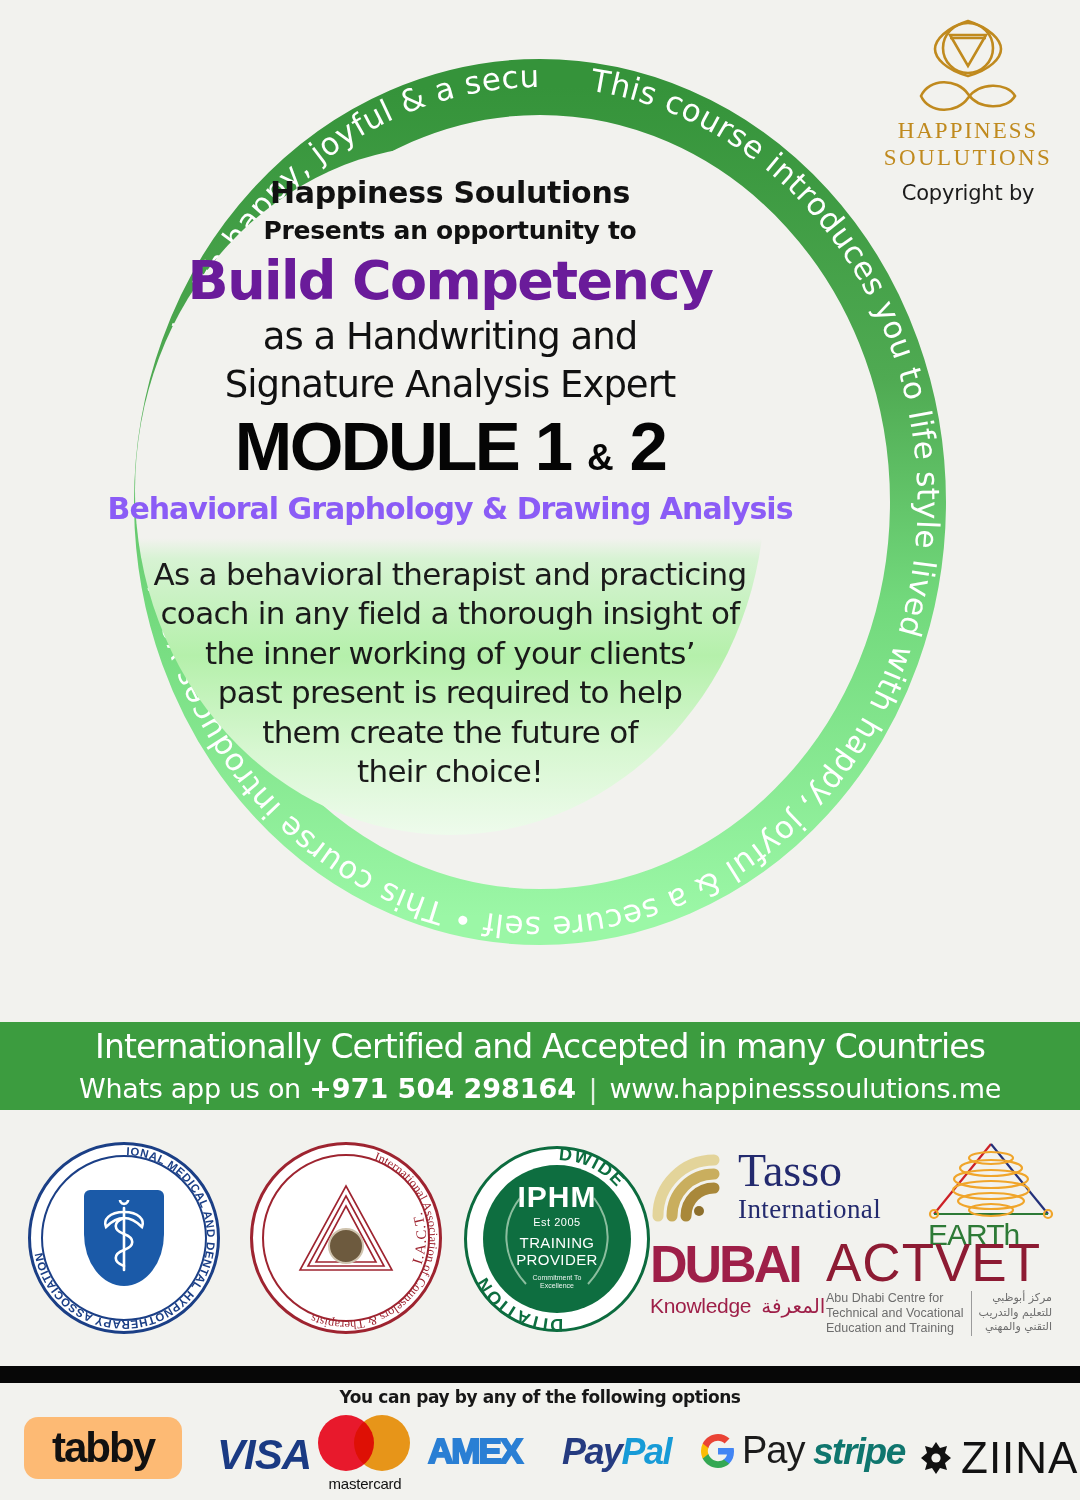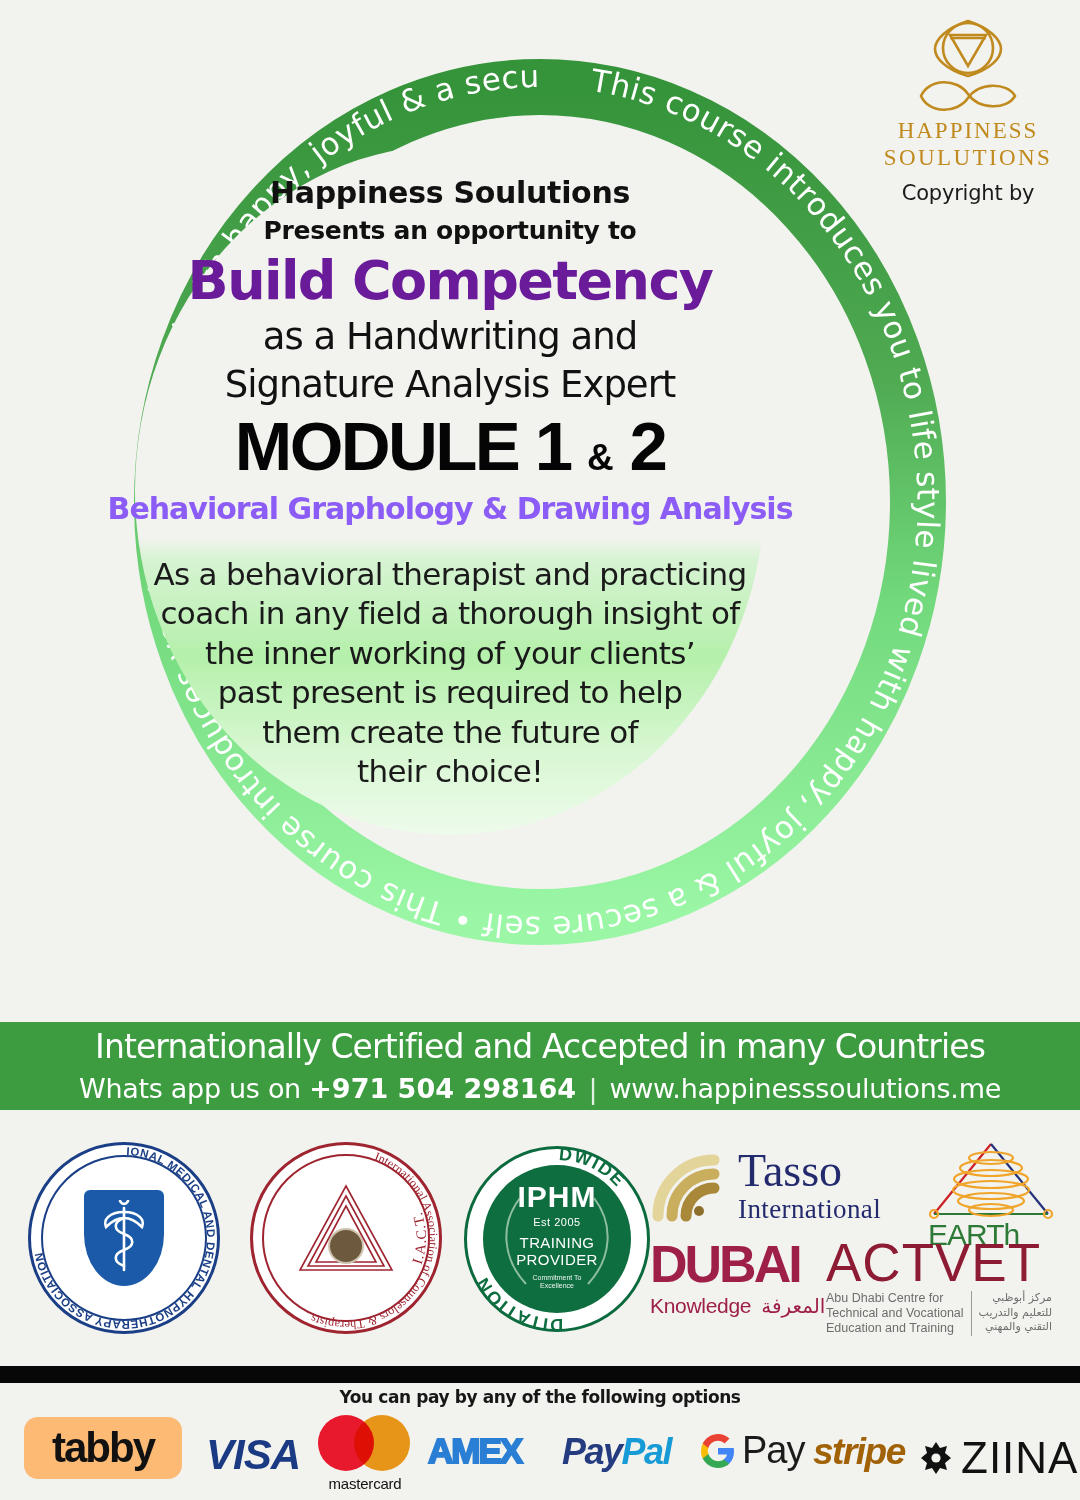--- a/index.html
+++ b/index.html
@@ -186,21 +186,21 @@
     position:absolute;left:0;top:4px;width:1080px;text-align:center;
     font-family:"DejaVu Sans",sans-serif;font-weight:bold;font-size:17px;color:#171717;letter-spacing:-.4px;
   }
   .pay-row{position:absolute;left:0;top:26px;width:1080px;height:90px;}
   .pm{position:absolute;}
 
   .tabby{left:24px;top:8px;width:158px;height:62px;background:#fdba74;border-radius:14px;
          display:flex;align-items:center;justify-content:center;}
   .tabby-t{font-family:"Liberation Sans",sans-serif;font-weight:bold;font-size:42px;color:#111;letter-spacing:-2px;}
 
-  .visa{left:206px;top:22px;}
+  .visa{left:217px;top:22px;}
   .visa-t{font-family:"Liberation Sans",sans-serif;font-weight:bold;font-style:italic;font-size:42px;color:#1a3a83;letter-spacing:-1px;}
 
   .mc{left:310px;top:6px;width:110px;text-align:center;}
   .mc-circles{position:relative;height:56px;}
   .mc-c{position:absolute;top:0;width:56px;height:56px;border-radius:50%;}
   .mc-red{left:8px;background:#e8192c;}
   .mc-yel{left:44px;background:#f49d1a;mix-blend-mode:multiply;}
   .mc-t{font-family:"Liberation Sans",sans-serif;font-size:15px;color:#121212;margin-top:4px;letter-spacing:-.2px;}
 
   .amex{left:428px;top:22px;}
@@ -211,21 +211,21 @@
 
   .paypal{left:562px;top:22px;}
   .pp{font-family:"Liberation Sans",sans-serif;font-weight:bold;font-style:italic;font-size:36px;letter-spacing:-1.5px;}
   .pp .a{color:#253b80;}
   .pp .b{color:#179bd7;}
 
   .gpay{left:700px;top:20px;display:flex;align-items:center;gap:6px;}
   .gpay-t{font-family:"Liberation Sans",sans-serif;font-size:38px;color:#1b1b1b;letter-spacing:-1px;}
 
   .stripe{left:813px;top:22px;}
-  .stripe-t{font-family:"Liberation Sans",sans-serif;font-weight:bold;font-style:italic;font-size:37px;color:#a16207;letter-spacing:-1.5px;}
+  .stripe-t{font-family:"Liberation Sans",sans-serif;font-weight:bold;font-style:italic;font-size:37px;color:#0f766e;letter-spacing:-1.5px;}
 
   .ziina{left:920px;top:24px;display:flex;align-items:center;gap:9px;}
   .ziina-t{font-family:"Liberation Sans",sans-serif;font-size:44px;color:#121212;letter-spacing:1px;}
 </style>
 </head>
 <body>
 
 <div class="poster">
 
   <div class="hero">

